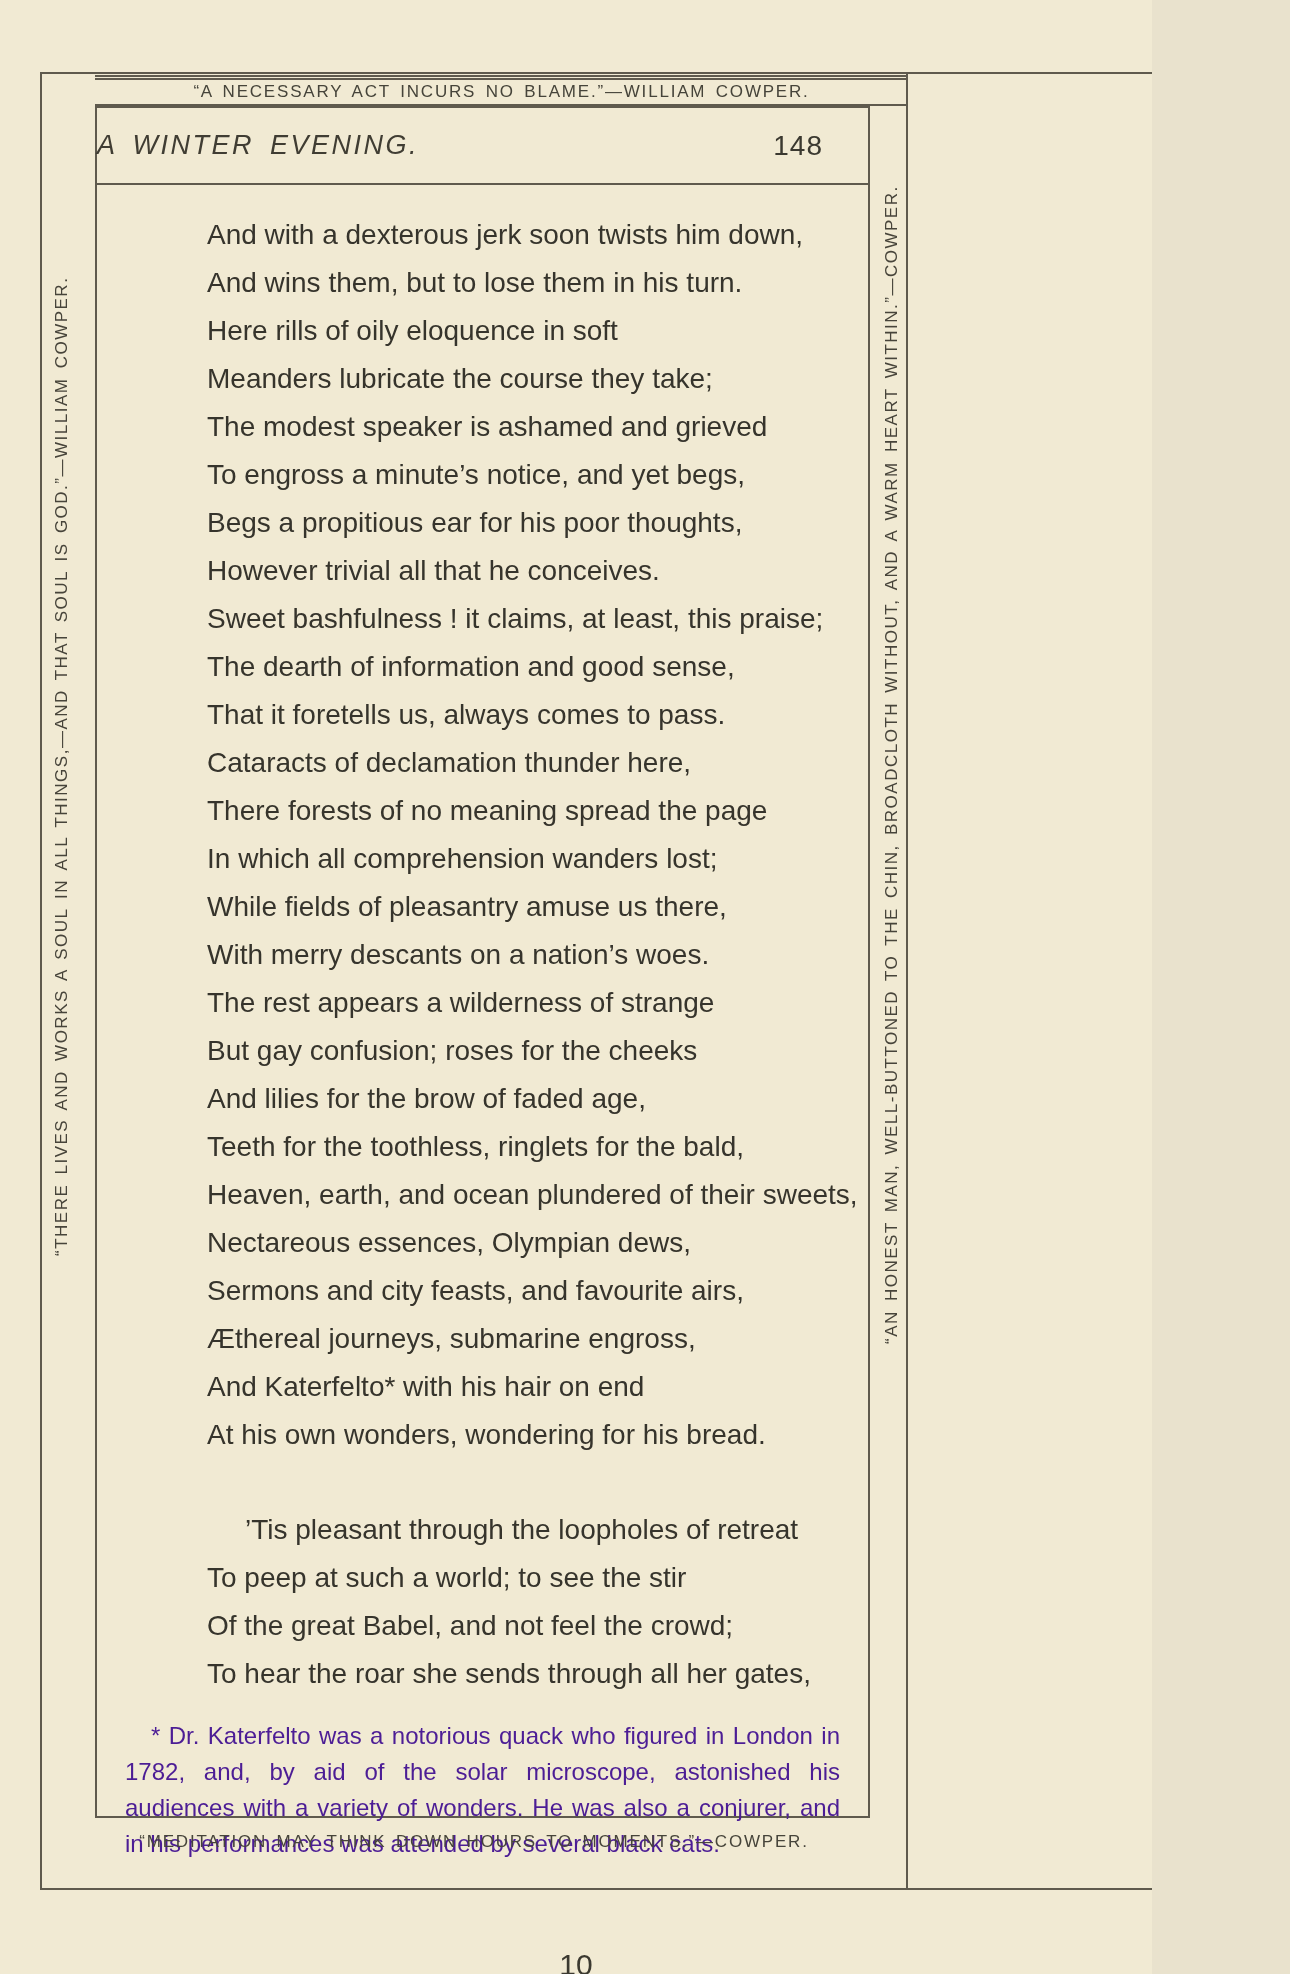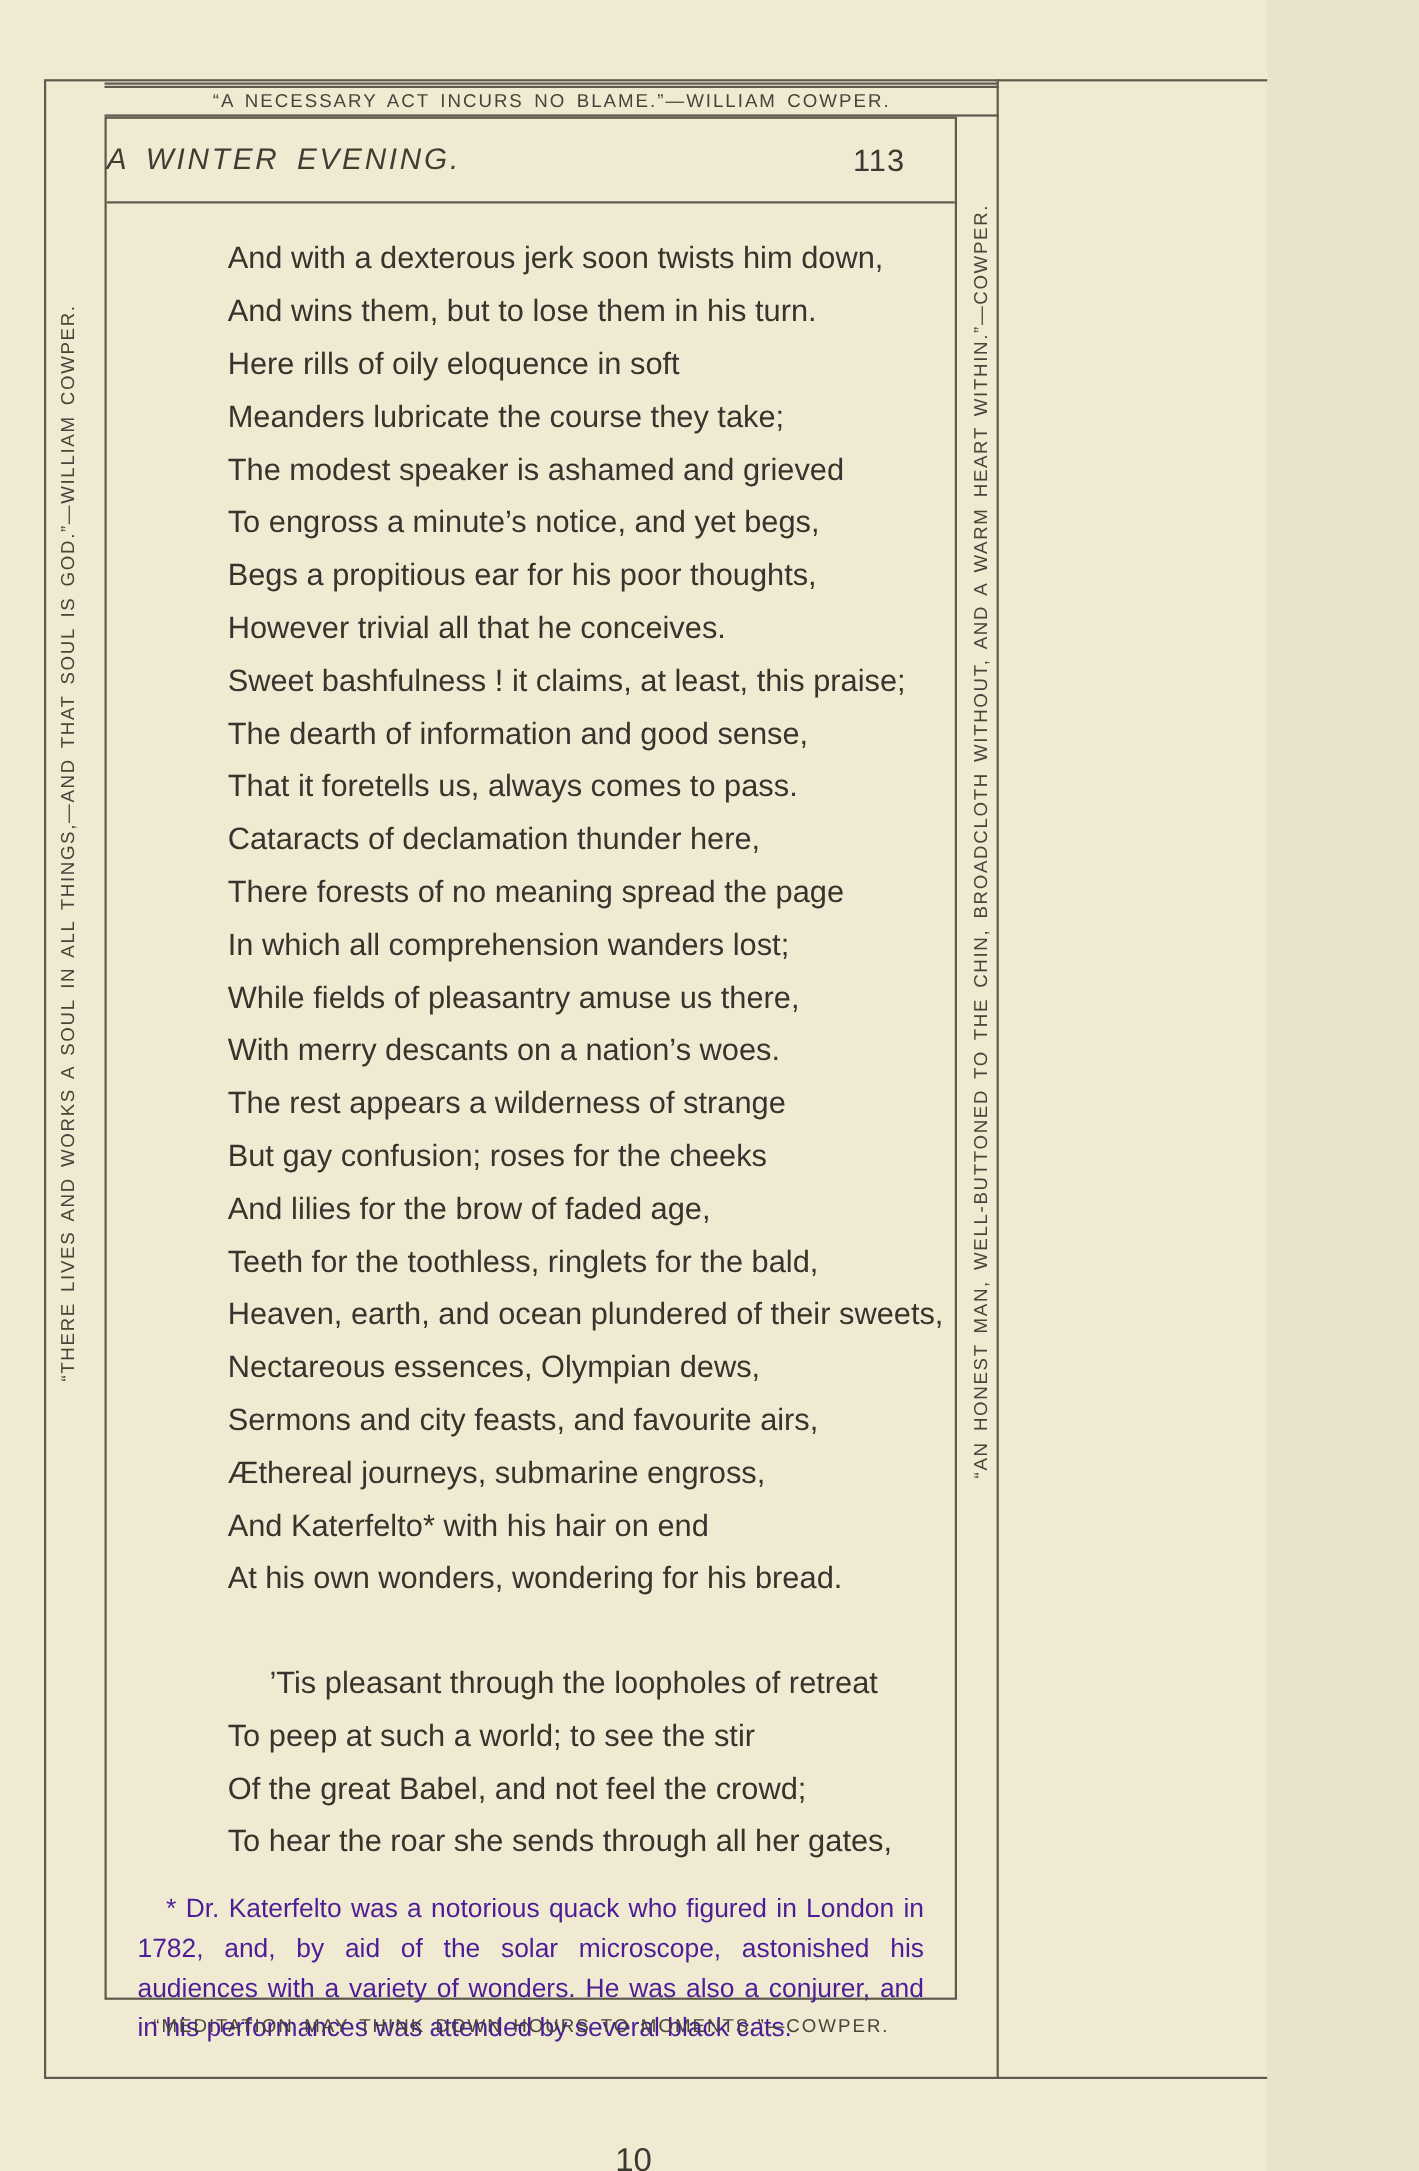--- a/index.html
+++ b/index.html
@@ -115,21 +115,21 @@
   <div class="top-band">
     <span>“A NECESSARY ACT INCURS NO BLAME.”—WILLIAM COWPER.</span>
   </div>
 
   <div class="rot rot-left">“THERE LIVES AND WORKS A SOUL IN ALL THINGS,—AND THAT SOUL IS GOD.”—WILLIAM COWPER.</div>
   <div class="rot rot-right">“AN HONEST MAN, WELL-BUTTONED TO THE CHIN, BROADCLOTH WITHOUT, AND A WARM HEART WITHIN.”—COWPER.</div>
 
   <div class="poem-box">
     <div class="running-head">
       <span class="title">A WINTER EVENING.</span>
-      <span class="pagenum">113</span>
+      <span class="pagenum">148</span>
     </div>
 
     <div class="poem">
       <div class="poem-line">And with a dexterous jerk soon twists him down,</div>
       <div class="poem-line">And wins them, but to lose them in his turn.</div>
       <div class="poem-line">Here rills of oily eloquence in soft</div>
       <div class="poem-line">Meanders lubricate the course they take;</div>
       <div class="poem-line">The modest speaker is ashamed and grieved</div>
       <div class="poem-line">To engross a minute’s notice, and yet begs,</div>
       <div class="poem-line">Begs a propitious ear for his poor thoughts,</div>

